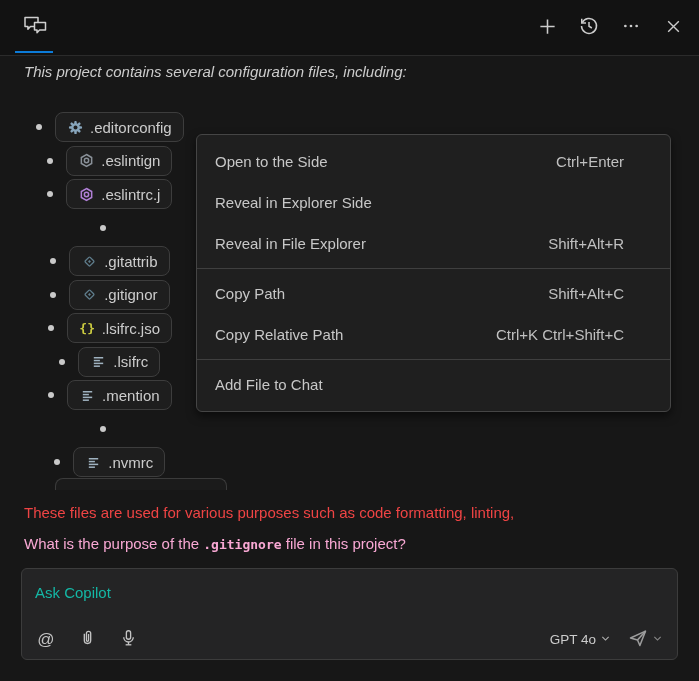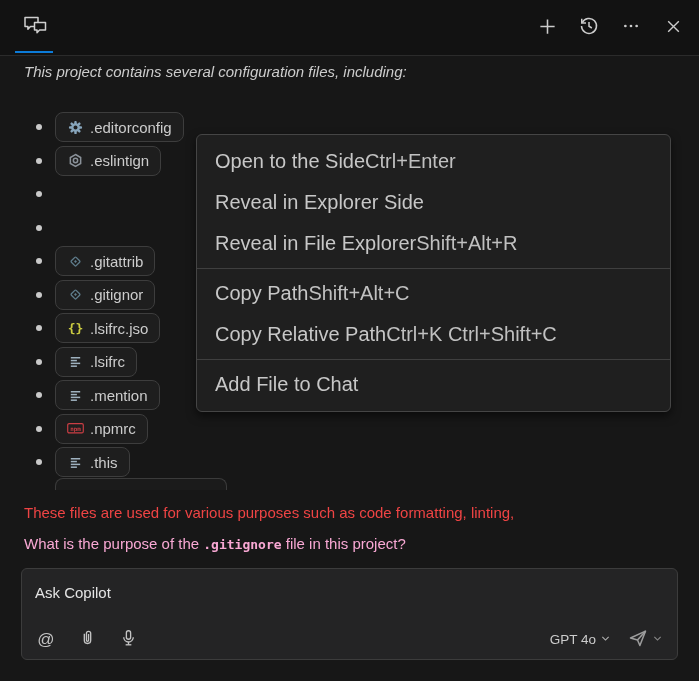--- a/index.html
+++ b/index.html
@@ -24,21 +24,21 @@
               display:flex; align-items:center; justify-content:center; cursor:pointer; }
 
   
   .intro  { position:absolute; left:24px; top:63px;  font-size:15px; color:#cccccc;font-style:italic; }
   .outro  { position:absolute; left:24px; top:504px; font-size:15px; color:#ef4444; }
   .followup { position:absolute; left:24px; top:535px; font-size:15px; }
   .followup a { color:#f9a8d4; text-decoration:none; cursor:pointer; }
   .followup code { font-family:"DejaVu Sans Mono","Liberation Mono",monospace; font-size:13px; font-weight:bold; }
 
   ul.files { position:absolute; left:36px; top:112px; list-style:none; }
-  ul.files li { display:flex; align-items:center; height:30px; margin-bottom:3.5px; }
+  ul.files li { display:flex; align-items:center; height:30px; margin-bottom:3.5px;justify-content:center; }
   .bullet { width:6px; height:6px; border-radius:50%; background:#c9c9c9; margin-right:13px; flex:none; }
   .chip {
     display:flex; align-items:center; gap:6px; height:30px;
     padding:0 11px; background:#1e1e1e; border:1px solid #3d3d3d;
     border-radius:8px; white-space:nowrap; cursor:pointer;
   }
   .chip .fname { font-size:15px; color:#cccccc; }
   .chip .ficon { display:flex; align-items:center; justify-content:center; width:17px; }
   .json-braces { font-family:"DejaVu Sans Mono","Liberation Mono",monospace; font-weight:bold; font-size:13px; color:#cbcb41; }
   .chip-partial {
@@ -47,32 +47,32 @@
     background:#1b1b1b;
   }
 
   
   .ctx-menu {
     position:absolute; left:196px; top:134px; width:475px;
     background:#1f1f1f; border:1px solid #454545; border-radius:6px;
     box-shadow:0 4px 10px rgba(0,0,0,0.55); padding:6px 0; z-index:10;
   }
   .menu-item {
-    height:41px; display:flex; align-items:center; 
-    padding:0 46px 0 18px; font-size:20px; color:#c7c7c7; cursor:pointer;
+    height:41px; display:flex; align-items:center; justify-content:space-between;
+    padding:0 46px 0 18px; font-size:15px; color:#c7c7c7; cursor:pointer;
   }
   .menu-item .kb { color:#c0c0c0; }
   .menu-sep { height:1px; background:#3f3f3f; margin:4px 0; }
 
   
   .input-box {
     position:absolute; left:21px; top:568px; width:657px; height:92px;
     background:#242425; border:1px solid #3c3c3c; border-radius:6px;
   }
-  .placeholder { position:absolute; left:13px; top:15px; font-size:15px; color:#e5e5e5; cursor:text; }
+  .placeholder { position:absolute; left:13px; top:15px; font-size:15px; color:#14b8a6; cursor:text; }
   .input-toolbar {
     position:absolute; left:0; bottom:10px; width:100%; padding:0 14px;
     display:flex; align-items:center; justify-content:space-between;
   }
   .tb-left  { display:flex; align-items:center; gap:21px; }
   .tb-right { display:flex; align-items:center; gap:7px; }
   .at-glyph { font-size:17px; color:#c4c4c4; line-height:1; }
   .model-picker { display:flex; align-items:center; gap:4px; font-size:13.5px; color:#cccccc; cursor:pointer; }
   .send-group { display:flex; align-items:center; gap:3px; margin-left:10px; }
 </style>
@@ -149,20 +149,29 @@
             <svg width="15" height="15" viewBox="0 0 16 16" fill="none" stroke="#8a9199" stroke-width="1.6">
               <path d="M8 1.6 13.5 4.8v6.4L8 14.4 2.5 11.2V4.8z"></path>
               <circle cx="8" cy="8" r="2.3"></circle>
             </svg>
           </span>
           <span class="fname">.eslintign</span>
         </span>
       </li>
       <li>
         <span class="bullet"></span>
+        <span class="chip">
+          <span class="ficon">
+            <svg width="15" height="15" viewBox="0 0 16 16" fill="none" stroke="#b180d7" stroke-width="1.6">
+              <path d="M8 1.6 13.5 4.8v6.4L8 14.4 2.5 11.2V4.8z"></path>
+              <circle cx="8" cy="8" r="2.3"></circle>
+            </svg>
+          </span>
+          <span class="fname">.eslintrc.j</span>
+        </span>
       </li>
       <li>
         <span class="bullet"></span>
       </li>
       <li>
         <span class="bullet"></span>
         <span class="chip">
           <span class="ficon">
             <svg width="15" height="15" viewBox="0 0 16 16">
               <rect x="4.4" y="4.4" width="7.2" height="7.2" rx="1" transform="rotate(45 8 8)" fill="none" stroke="#5f7d8c" stroke-width="1.4"></rect>
@@ -216,42 +225,33 @@
               <rect x="3" y="6.2" width="6.5" height="1.6"></rect>
               <rect x="3" y="9.2" width="10" height="1.6"></rect>
               <rect x="3" y="12.2" width="6.5" height="1.6"></rect>
             </svg>
           </span>
           <span class="fname">.mention</span>
         </span>
       </li>
       <li>
         <span class="bullet"></span>
-        <span class="chip">
-          <span class="ficon">
-            <svg width="18" height="13" viewBox="0 0 19 13">
-              <rect x="0.8" y="1" width="17.4" height="10.4" rx="1.6" fill="none" stroke="#cb3e44" stroke-width="1.3"></rect>
-              <text x="9.5" y="9" font-size="6.6" font-weight="bold" fill="#cb3e44" text-anchor="middle" font-family="DejaVu Sans Mono, monospace">npm</text>
-            </svg>
-          </span>
-          <span class="fname">.npmrc</span>
-        </span>
       </li>
       <li>
         <span class="bullet"></span>
         <span class="chip">
           <span class="ficon">
             <svg width="15" height="15" viewBox="0 0 16 16" fill="#9fb2c0">
               <rect x="3" y="3.2" width="10" height="1.6"></rect>
               <rect x="3" y="6.2" width="6.5" height="1.6"></rect>
               <rect x="3" y="9.2" width="10" height="1.6"></rect>
               <rect x="3" y="12.2" width="6.5" height="1.6"></rect>
             </svg>
           </span>
-          <span class="fname">.this</span>
+          <span class="fname">.nvmrc</span>
         </span>
       </li>
     </ul>
   <div class="chip-partial"></div>
 
   <p class="outro">These files are used for various purposes such as code formatting, linting,</p>
   <p class="followup">
     <a><span>What is the purpose of the </span><code>.gitignore</code><span> file in this project?</span></a>
   </p>
 

